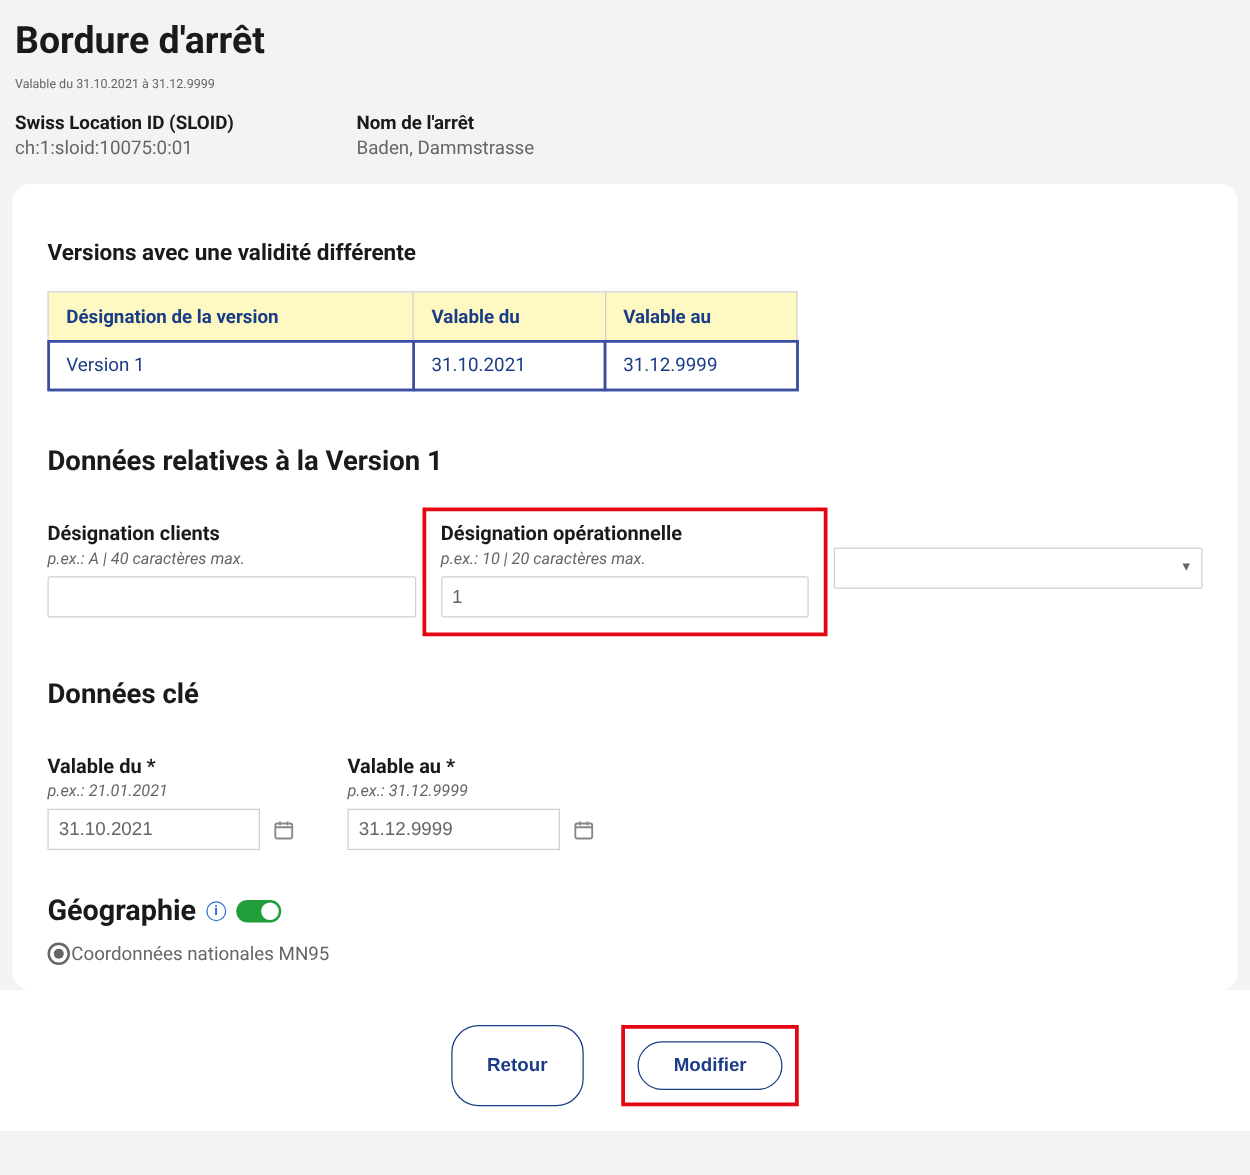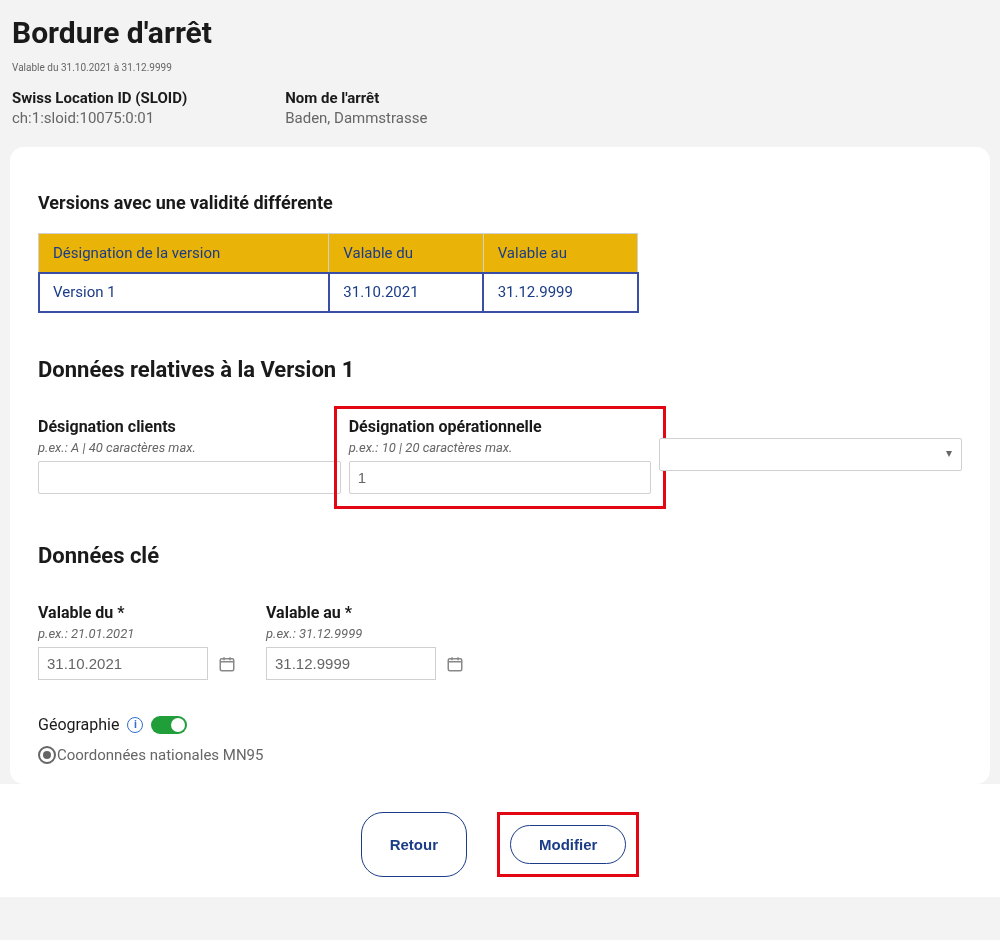--- a/index.html
+++ b/index.html
@@ -35,23 +35,23 @@
     .section-title { font-weight: 700; font-size: 18px; margin-bottom: 20px; }
     .section-title-lg { font-weight: 700; font-size: 22px; margin: 45px 0 35px; }
     .v-table { border-collapse: collapse; width: 600px; }
     .v-table th, .v-table td {
       border: 1px solid var(--border);
       padding: 10px 14px;
       text-align: left;
       font-size: 15px;
       color: var(--link);
     }
-    .v-table th { font-weight: 400; background: #eab308; }
+    .v-table th { font-weight: 700; background: #fef9c3; }
     .v-table tr.selected td, .v-table tr.selected { outline: 2px solid #3a4fa3; outline-offset: -1px; }
-    .form-row { display: flex; gap: 8px; margin-bottom: 10px; }
+    .form-row { display: flex; gap: 20px; margin-bottom: 10px; }
     .field { flex: 1; }
     .field-narrow { flex: 0 0 220px; }
     .field-label { font-weight: 700; font-size: 16px; margin-bottom: 4px; }
     .field-hint { color: var(--muted); font-size: 13px; margin-bottom: 6px; font-style: italic; }
     .text-input, .select-input {
       width: 100%;
       border: 1px solid var(--border);
       border-radius: 2px;
       padding: 7px 8px;
       font-size: 15px;
@@ -74,21 +74,21 @@
     .date-input {
       width: 170px;
       border: 1px solid var(--border);
       padding: 7px 8px;
       font-size: 15px;
       color: var(--muted);
       background: #fff;
     }
     .cal-icon svg { display: block; }
     .geo-row { display: flex; align-items: center; gap: 8px; margin-top: 35px; }
-    .geo-title { font-weight: 400; font-size: 16px; }
+    .geo-title { font-weight: 700; font-size: 23px; }
     .info-icon {
       display: inline-flex;
       width: 16px; height: 16px;
       border: 1.5px solid #2f6fd0;
       border-radius: 50%;
       color: #2f6fd0;
       font-size: 11px;
       align-items: center;
       justify-content: center;
       font-weight: 700;

